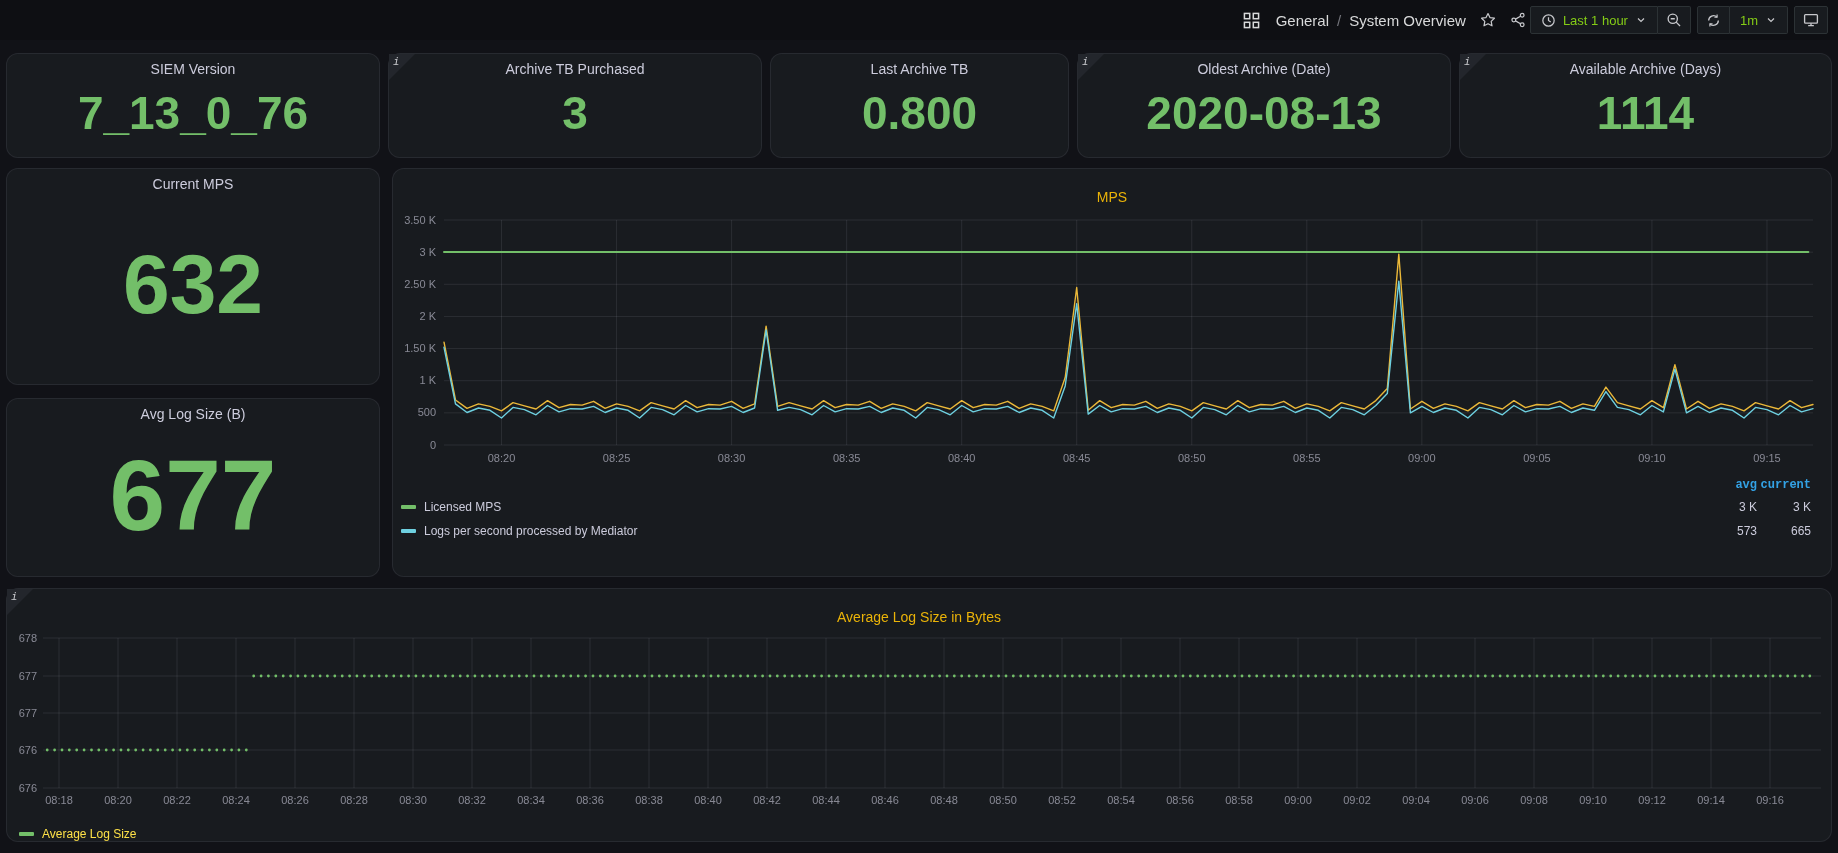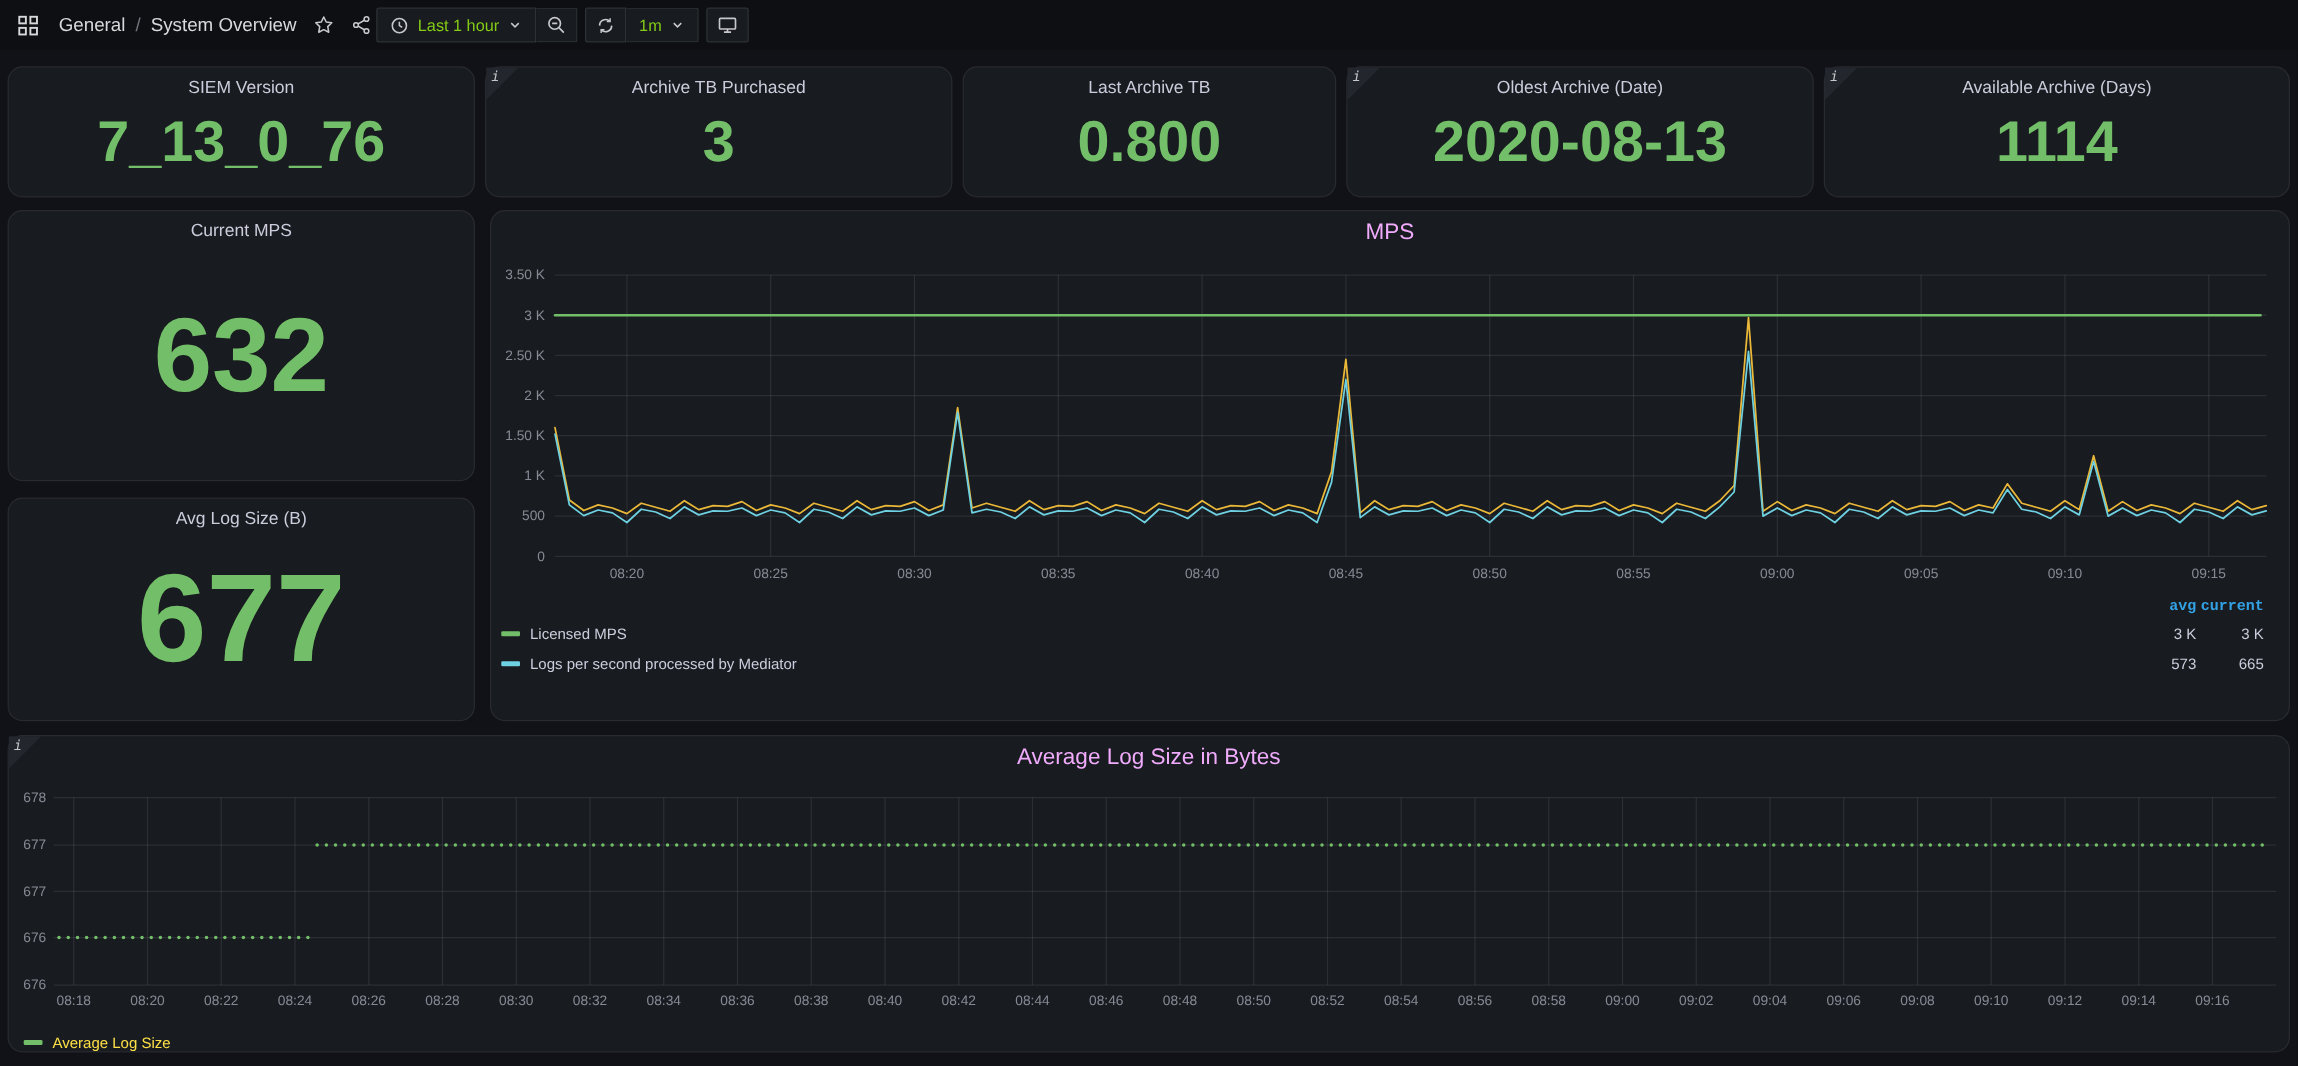--- a/index.html
+++ b/index.html
@@ -1,20 +1,20 @@
 <!DOCTYPE html>
 <html><head>
 <meta charset="utf-8">
 <style>
   html,body{margin:0;padding:0;background:#0d0e12;font-family:"Liberation Sans",sans-serif;}
   .page{position:relative;width:1838px;height:853px;background:#111217;overflow:hidden;
         -webkit-font-smoothing:antialiased;color:#ccccdc;}
   
   .nav{position:absolute;left:0;top:0;width:100%;height:40px;background:#0e0f13;
-       display:flex;align-items:center;justify-content:flex-start;padding:16px 10px;box-sizing:border-box;}
+       display:flex;align-items:center;justify-content:flex-end;padding:16px 10px;box-sizing:border-box;}
   .nav-left,.nav-right{display:flex;align-items:center;gap:6px;}
   .icon-btn{background:none;border:none;color:#c7c8cc;padding:4px;display:flex;align-items:center;cursor:pointer;}
   .icon-btn svg{display:block;}
   .breadcrumb{display:flex;align-items:center;gap:8px;font-size:15px;margin:0 4px 0 6px;}
   .bc-section,.bc-page{color:#d8d9da;font-weight:500;}
   .bc-sep{color:#74757c;}
   .btn{height:28px;background:#181b1f;border:1px solid #2c3235;color:#84cc16;font-size:13px;
        font-family:"Liberation Sans",sans-serif;display:flex;align-items:center;gap:7px;padding:0 10px;cursor:pointer;}
   .btn svg{display:block;}
   .btn-group{display:flex;align-items:stretch;}
@@ -32,22 +32,22 @@
   .stat-value{flex:1;display:flex;align-items:center;justify-content:center;
               color:#73bf69;font-weight:700;padding-bottom:8px;line-height:1;}
   .stat-value.sm{font-size:46px;}
   .stat-value.lg{font-size:84px;}
   .stat-value.xl{font-size:100px;}
   .info-corner{position:absolute;top:0;left:0;width:0;height:0;
                border-top:26px solid #23262c;border-right:26px solid transparent;z-index:3;cursor:pointer;}
   .info-corner span{position:absolute;top:-25px;left:4px;font-family:"DejaVu Sans Mono",monospace;
                     font-style:italic;font-size:11px;color:#c7c8cc;}
   
-  .chart-title{position:absolute;left:0;right:0;top:6px;text-align:center;font-size:18px;
-               font-weight:500;color:#f0abfc;margin:0;z-index:2;}
+  .chart-title{position:absolute;left:0;right:0;top:6px;text-align:center;font-size:14px;
+               font-weight:500;color:#eab308;margin:14px;z-index:2;}
   svg text{font-family:"Liberation Sans",sans-serif;}
   .chart-svg{position:absolute;left:0;top:0;}
   
   .mps-legend{position:absolute;left:8px;right:6px;top:306px;font-size:12px;}
   .leg-header{display:flex;height:20px;align-items:center;font-weight:700;color:#33a2e5;font-family:Liberation Mono, monospace;}
   .leg-row{display:flex;height:24px;align-items:center;color:#ccccdc;cursor:pointer;padding-right:14px;}
   .leg-header{padding-right:14px;}
   .leg-row.hl{background:rgba(204,204,220,0.07);}
   .leg-name{flex:1;display:flex;align-items:center;gap:8px;}
   .swatch{width:15px;height:4px;border-radius:1px;flex:none;}

